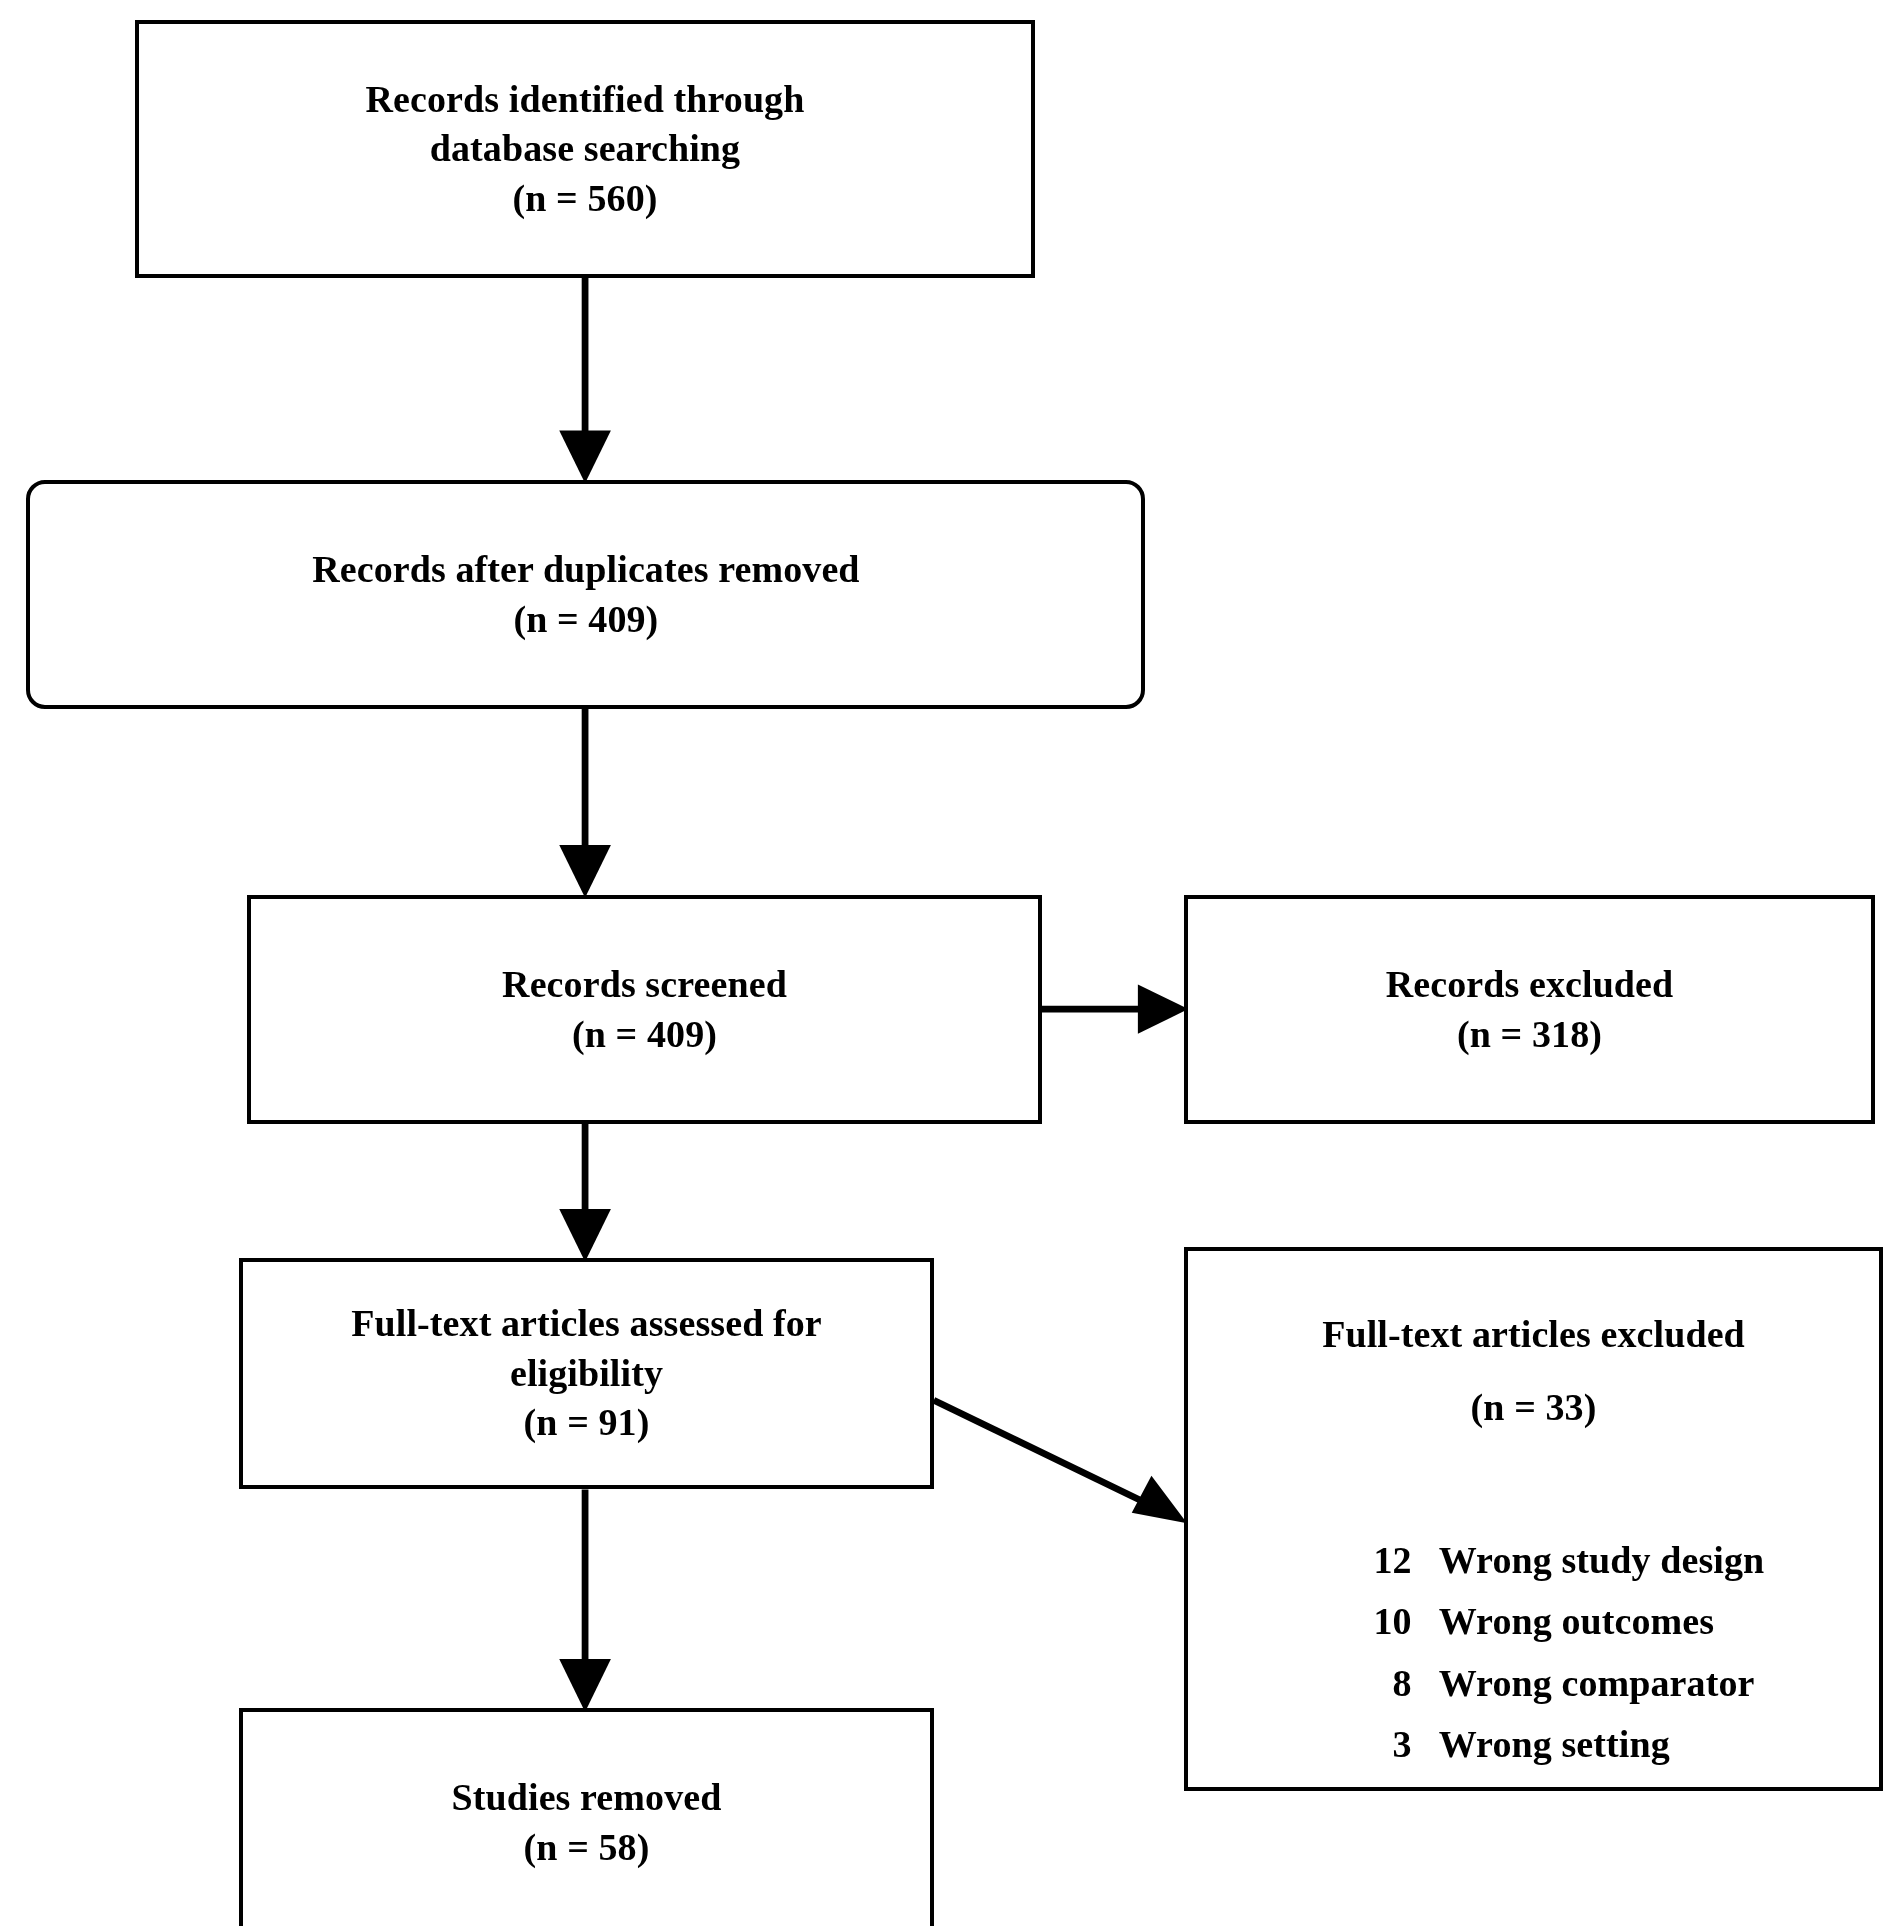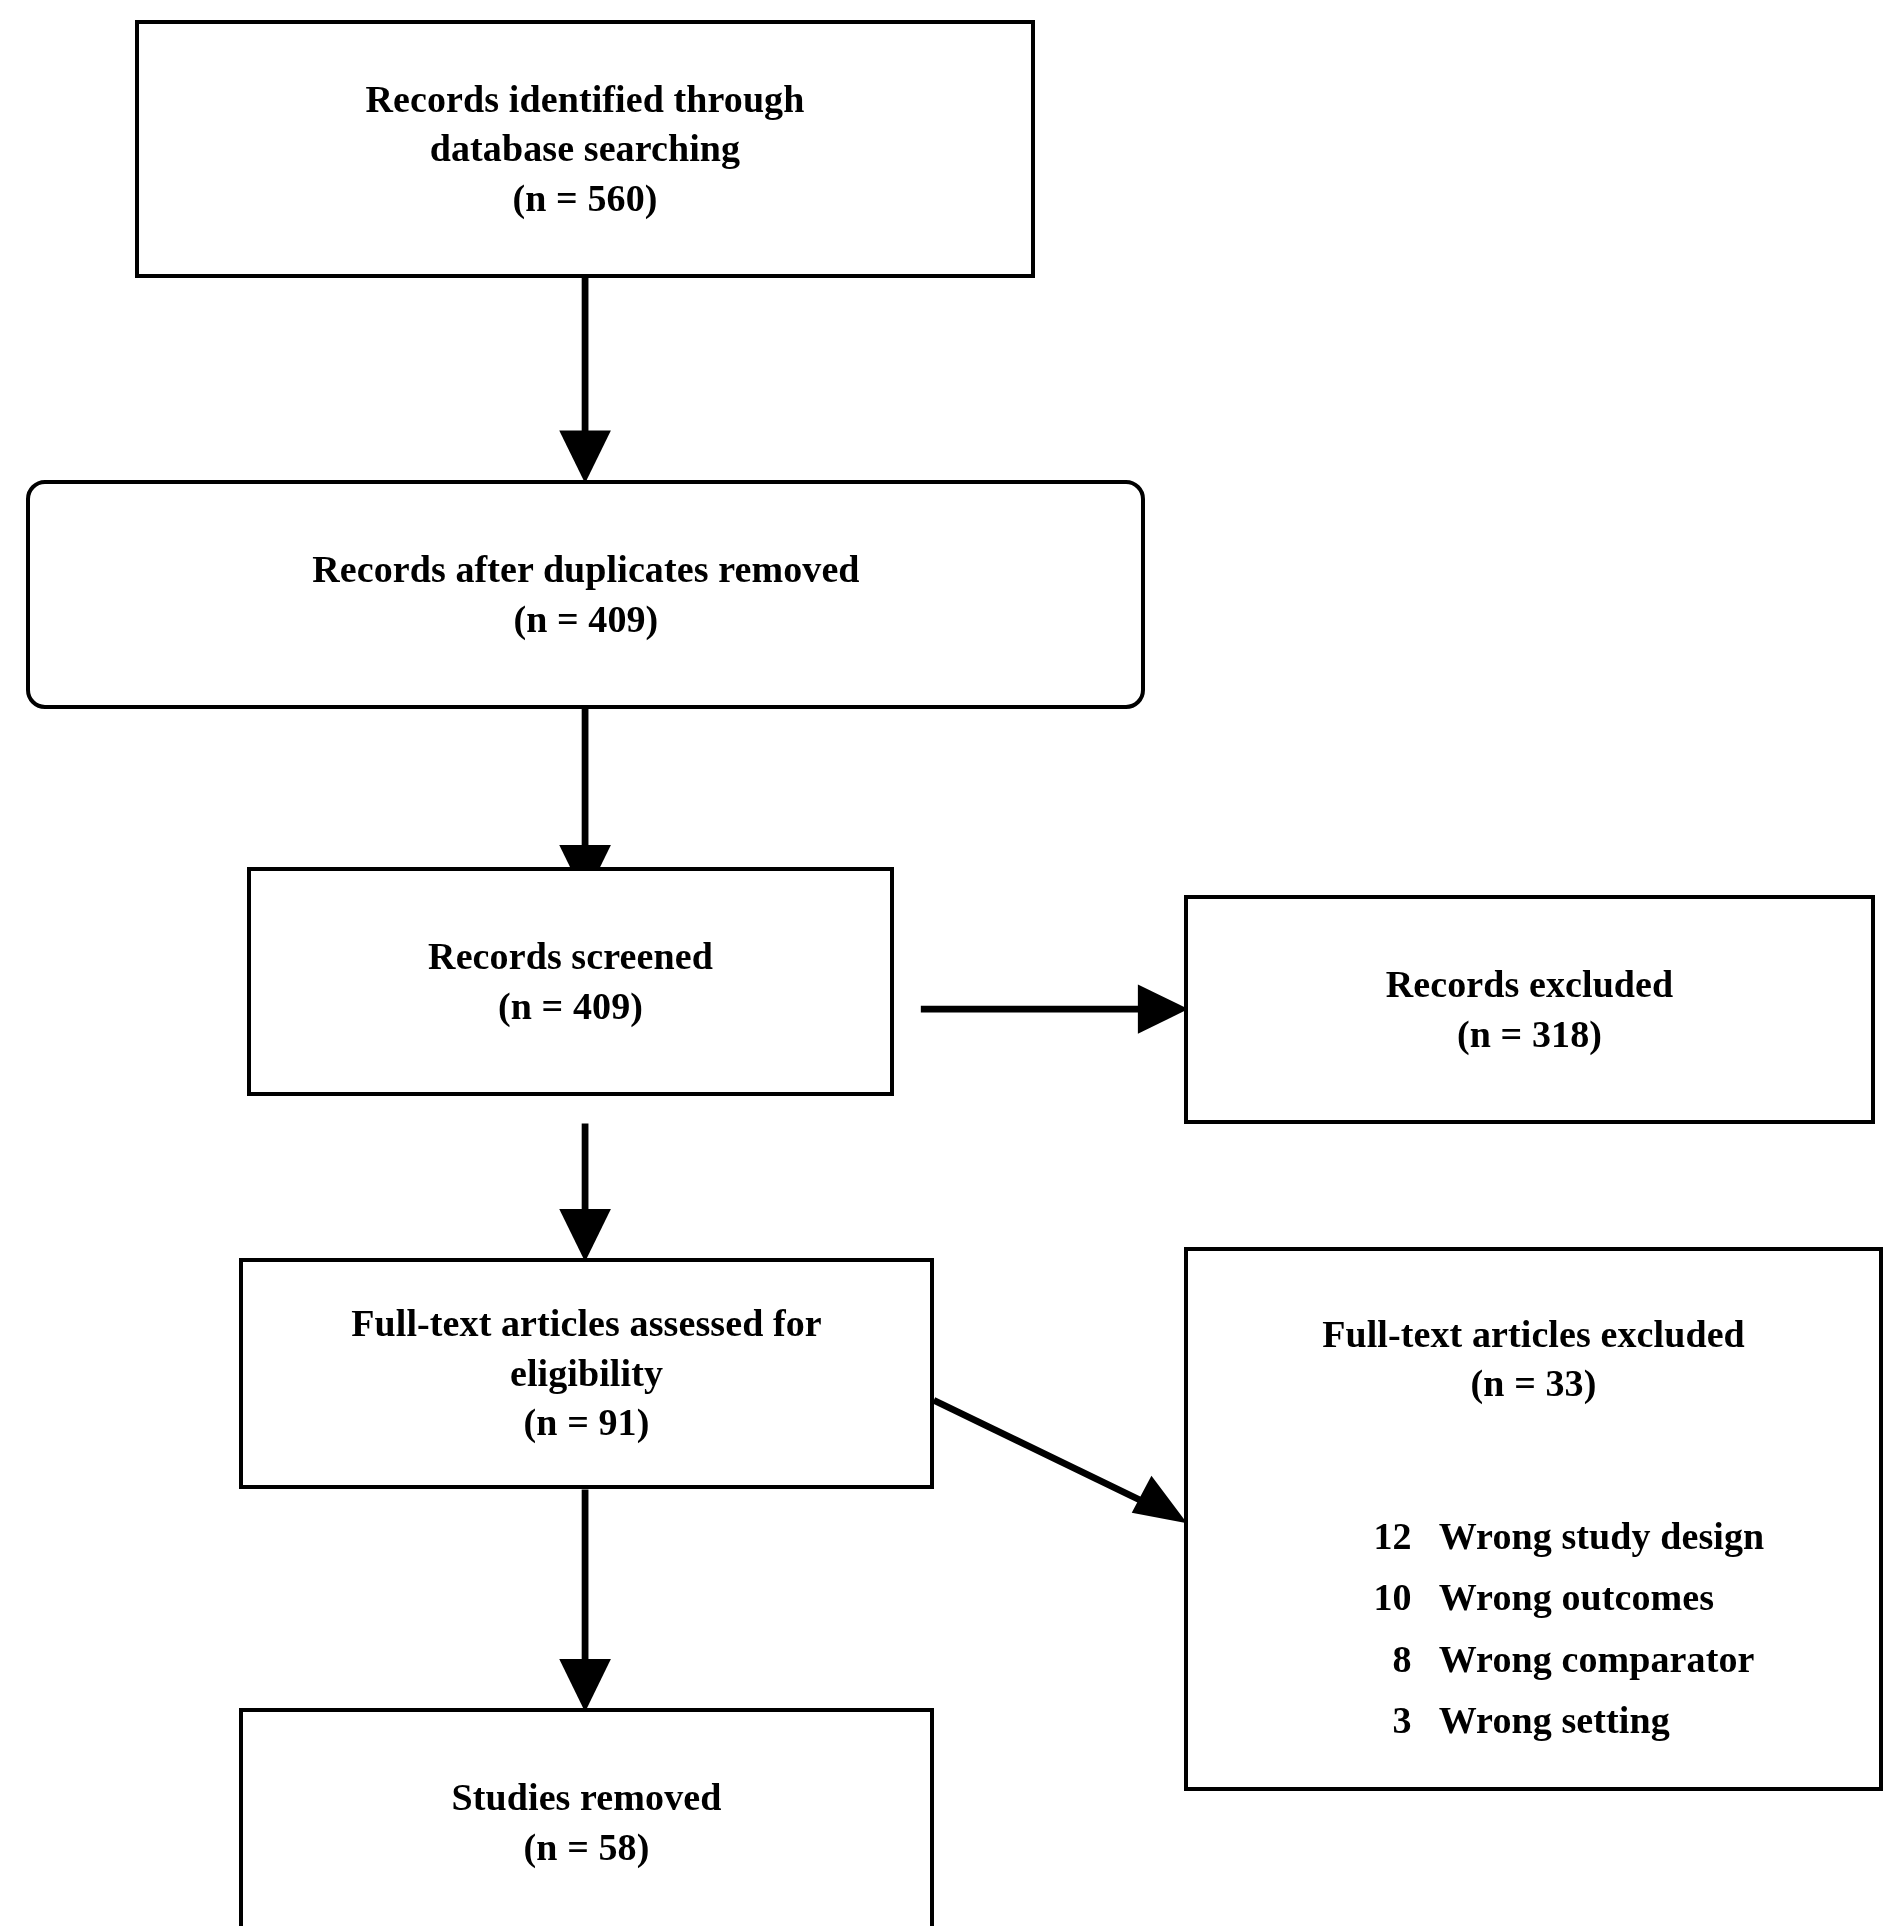--- a/index.html
+++ b/index.html
@@ -54,20 +54,21 @@
   }
   
   .excl-box {
     justify-content: flex-start;
     padding-top: 59px;
   }
   .excl-heading {
     display: flex;
     flex-direction: column;
     align-items: center;
+    gap: 24px;
   }
   .reason-list {
     margin-top: 95px;
     display: flex;
     flex-direction: column;
     align-items: flex-start;
     gap: 4px;
     padding-left: 36px;
   }
   .reason-row {
@@ -133,21 +134,21 @@
     </div>
   </div>
 
   <div class="flow-box" style="left:26.4px; top:480px; width:1119px; height:229px;border-radius:19px;">
     <div class="box-body">
       <span class="line">Records after duplicates removed</span>
       <span class="line">(n = 409)</span>
     </div>
   </div>
 
-  <div class="flow-box" style="left:247px; top:867px; width:647px; height:229px;">
+  <div class="flow-box" style="left:247px; top:895px; width:795px; height:229px;">
     <div class="box-body">
       <span class="line">Records screened</span>
       <span class="line">(n = 409)</span>
     </div>
   </div>
 
   <div class="flow-box" style="left:1184px; top:895px; width:691px; height:229px;">
     <div class="box-body">
       <span class="line">Records excluded</span>
       <span class="line">(n = 318)</span>

